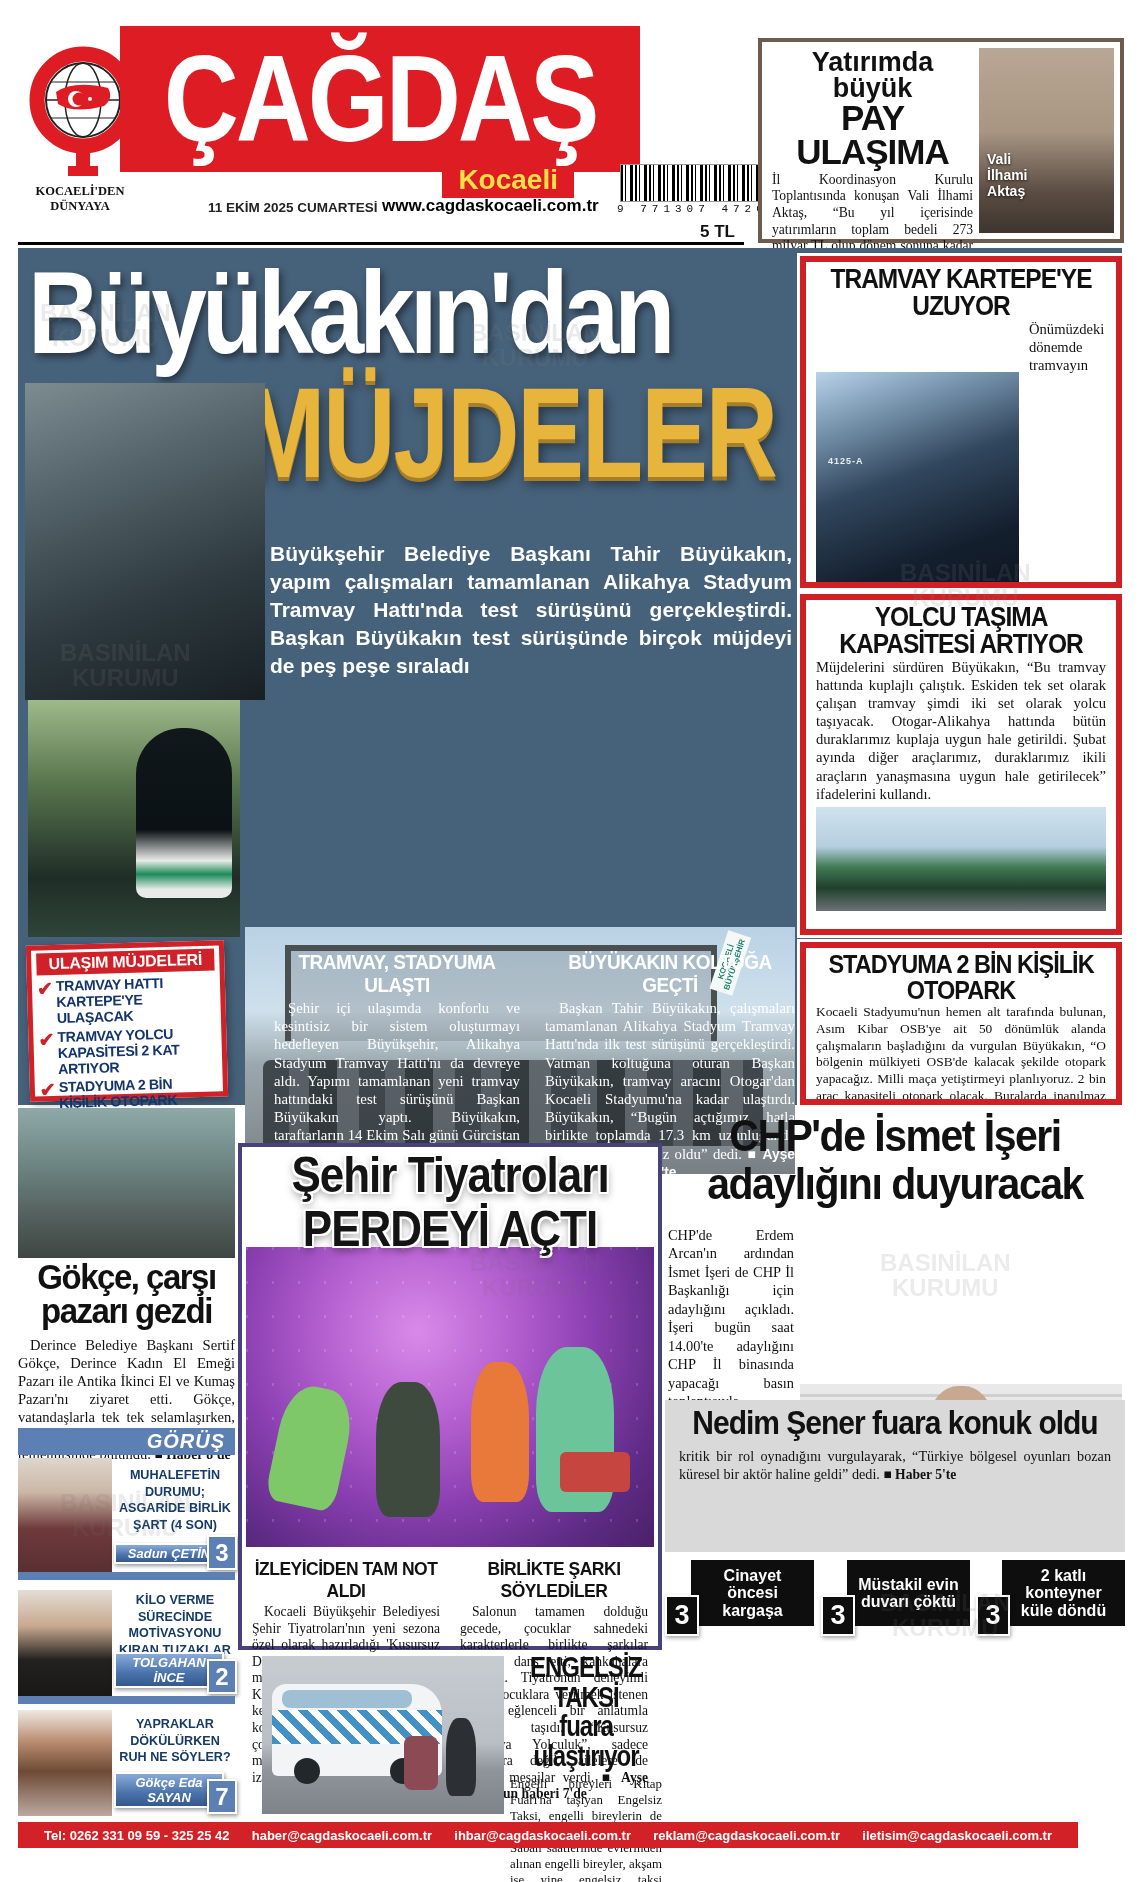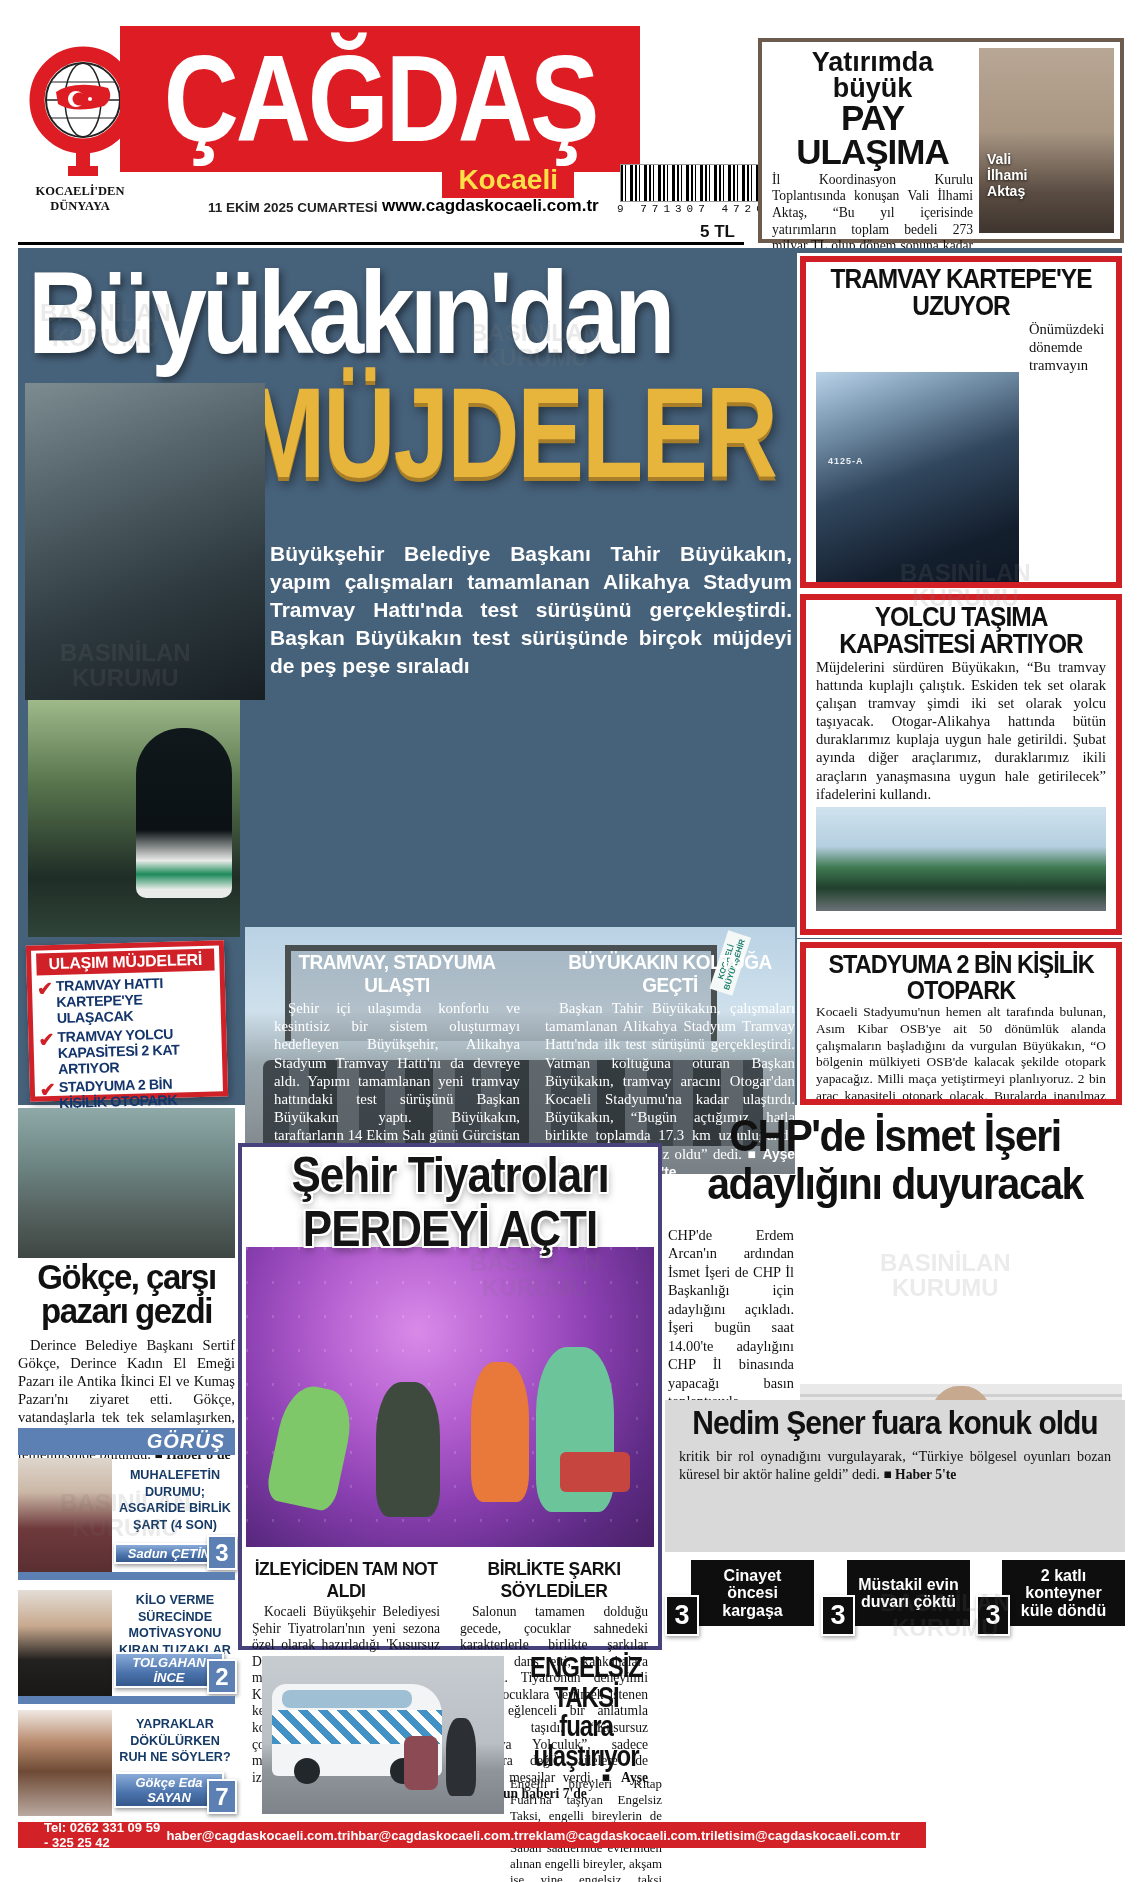--- a/index.html
+++ b/index.html
@@ -341,21 +341,21 @@
   </div>
   <div class="brief" style="left:821px;top:1560px;">
     <div class="txt">Müstakil evin duvarı çöktü</div>
     <div class="num">3</div>
   </div>
   <div class="brief" style="left:976px;top:1560px;">
     <div class="txt">2 katlı konteyner küle döndü</div>
     <div class="num">3</div>
   </div>
 
-  <div class="abs footer" style="left:18px;top:1822px;width:908px;height:26px;">
+  <div class="abs footer" style="left:18px;top:1822px;width:1060px;height:26px;">
     <span>Tel: 0262 331 09 59 - 325 25 42</span>
     <span>haber@cagdaskocaeli.com.tr</span>
     <span>ihbar@cagdaskocaeli.com.tr</span>
     <span>reklam@cagdaskocaeli.com.tr</span>
     <span>iletisim@cagdaskocaeli.com.tr</span>
   </div>
 
 </div>
 
 </body></html>

